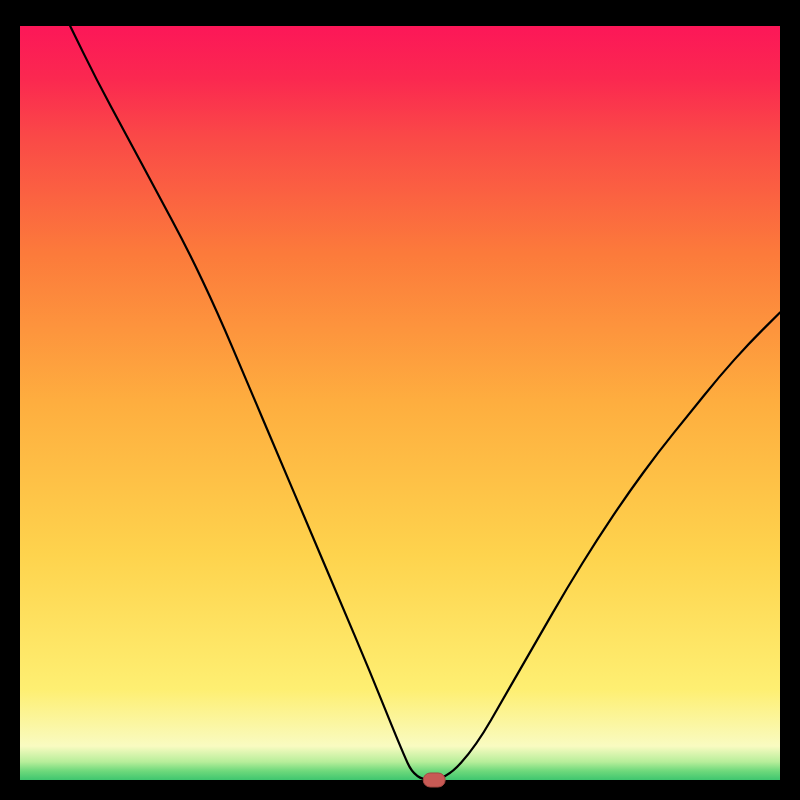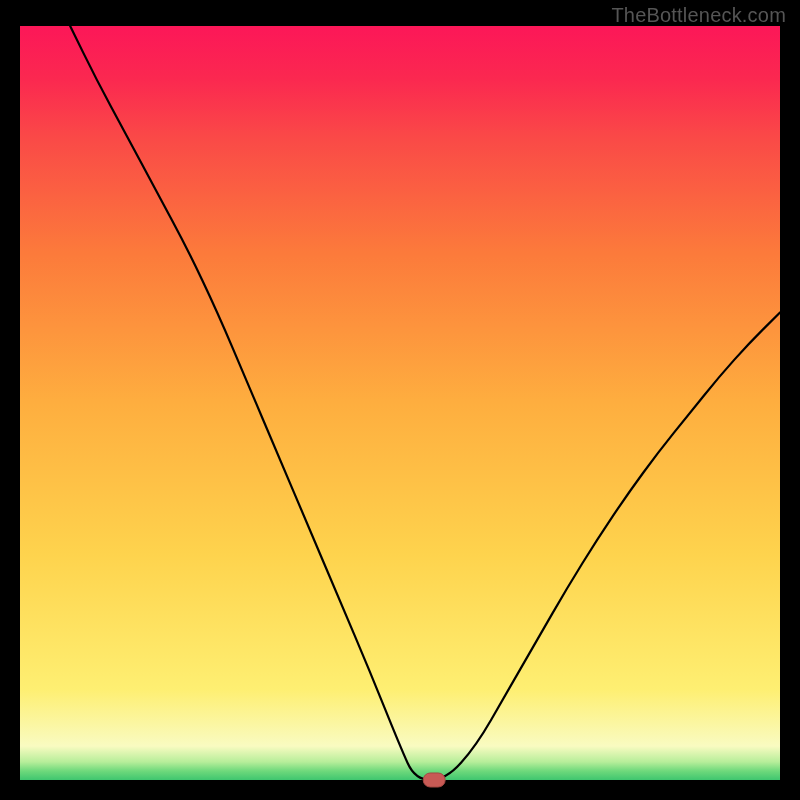--- a/index.html
+++ b/index.html
@@ -28,21 +28,20 @@
     letter-spacing: 0.2px;
   }
   svg {
     display: block;
   }
 </style>
 </head>
 <body>
 
 <div class="frame">
-  <div class="watermark">TheBottleneck.com</div>
   <svg id="chart-svg" width="800" height="800">
     <defs>
       <linearGradient id="bg-grad" x1="0" y1="1" x2="0" y2="0">
           <stop offset="0%" stop-color="#3fc66f"></stop>
           <stop offset="1.2%" stop-color="#6fd97c"></stop>
           <stop offset="2.4%" stop-color="#b7ee9a"></stop>
           <stop offset="4.5%" stop-color="#f9fbc1"></stop>
           <stop offset="12%" stop-color="#feef72"></stop>
           <stop offset="30%" stop-color="#fed34d"></stop>
           <stop offset="50%" stop-color="#feae3f"></stop>

